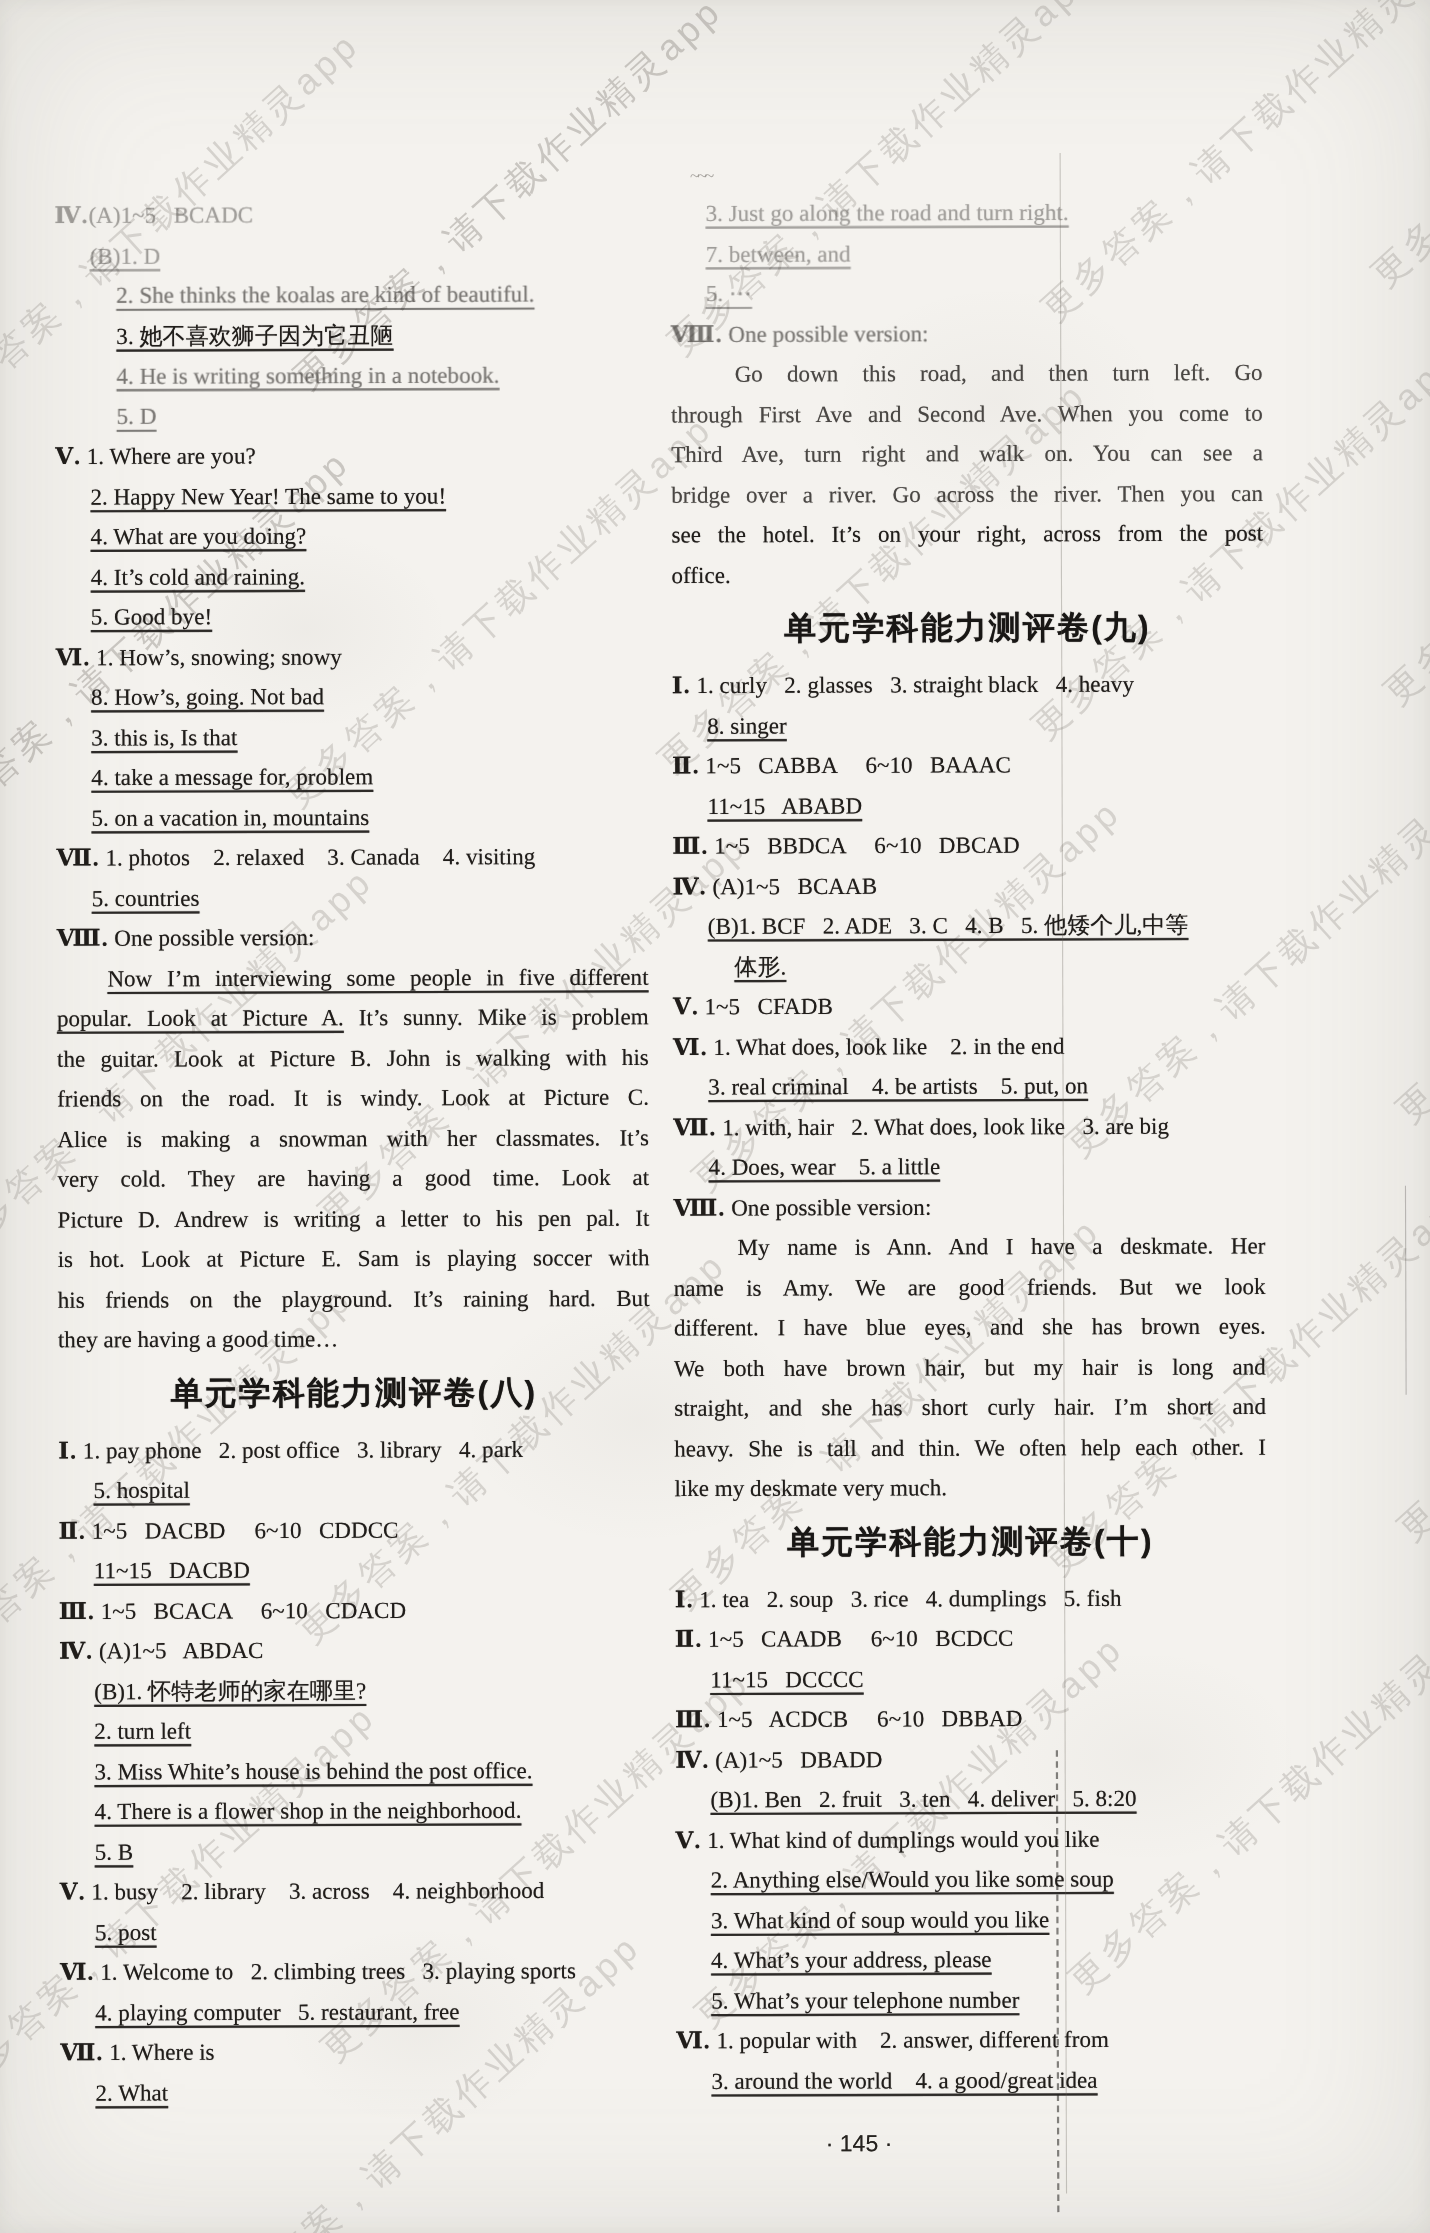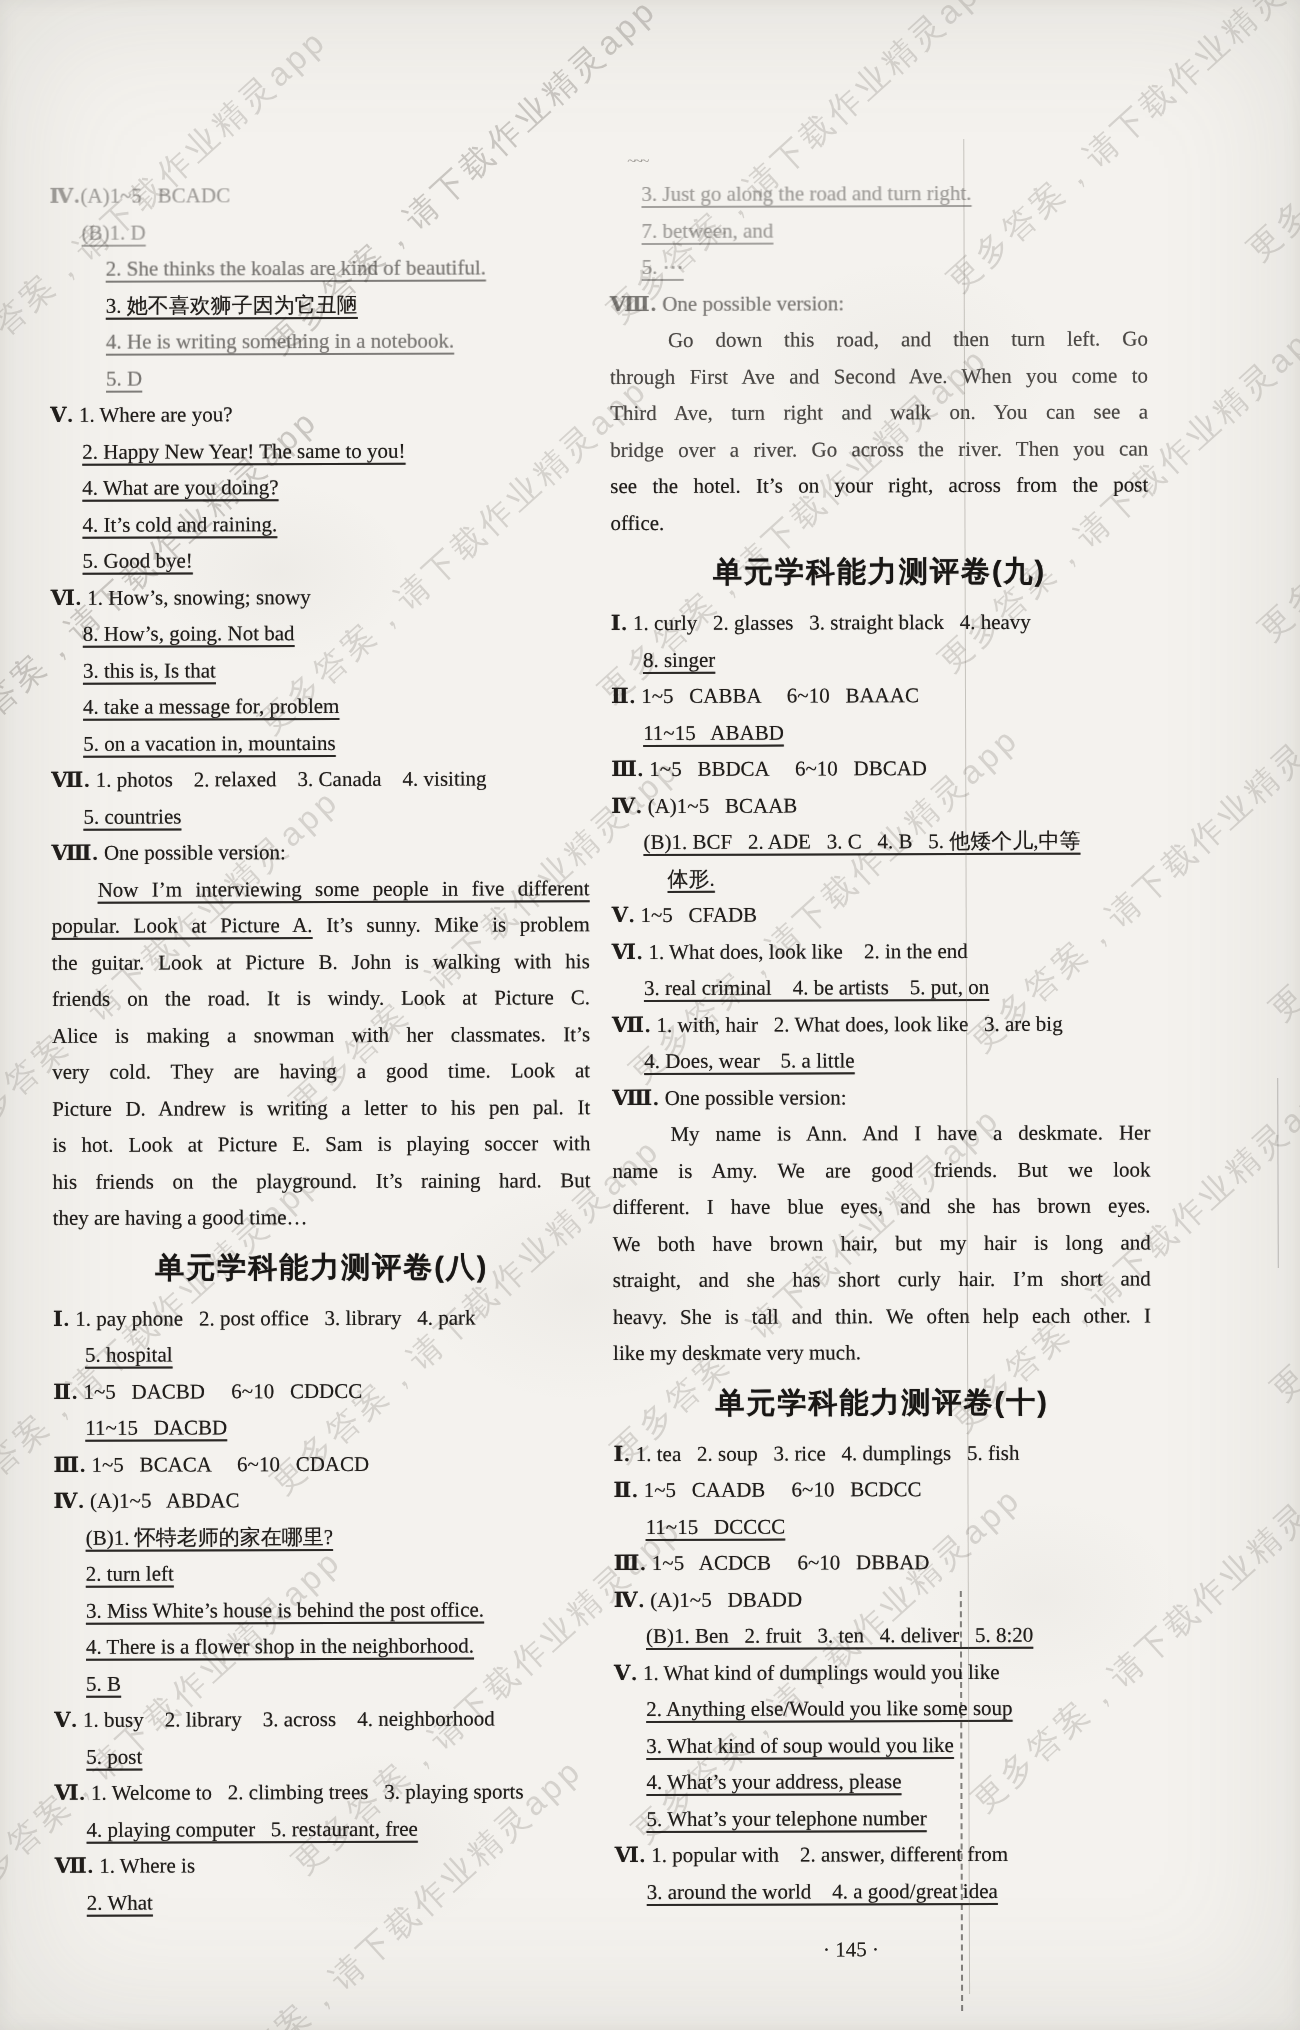--- a/index.html
+++ b/index.html
@@ -28,22 +28,22 @@
       color:#191715;text-shadow:0 0 .8px rgba(25,23,21,.7);}
   .wm{position:absolute;font-family:"Liberation Sans","DejaVu Sans",sans-serif;font-size:33px;
       letter-spacing:4px;color:#8f8a84;opacity:.30;white-space:nowrap;
       transform:rotate(-42deg);transform-origin:0 0;pointer-events:none;}
   #fold-line{position:absolute;left:966px;top:140px;width:1px;height:1855px;background:rgba(100,95,88,.32);}
   #fold-dashes{position:absolute;left:958px;top:1592px;height:420px;width:0;
       border-left:2.5px dashed rgba(35,32,30,.55);}
   #edge-mark{position:absolute;left:1277px;top:1080px;width:1px;height:190px;background:rgba(90,86,80,.35);}
   #squiggle{position:absolute;left:630px;top:152px;color:rgba(90,86,80,.5);
       font-size:16px;letter-spacing:-2px;}
-  #page-number{position:absolute;left:738px;top:1938px;width:220px;text-align:center;
-      font-family:Liberation Serif, serif;font-size:21px;color:#26231f;
+  #page-number{position:absolute;left:668px;top:1938px;width:220px;text-align:center;
+      font-family:Liberation Sans, sans-serif;font-size:21px;color:#26231f;
       text-shadow:0 0 .6px rgba(32,29,26,.6);}
   .blotch{position:absolute;border-radius:50%;pointer-events:none;}
 </style>
 </head>
 <body>
 
 <div id="page">
   <div id="tilt">
       <div class="blotch" style="left: 250px; top: 1750px; width: 260px; height: 182px; background: radial-gradient(rgba(120, 112, 100, 0.05), rgba(120, 112, 100, 0) 70%);"></div>
       <div class="blotch" style="left: 900px; top: 1500px; width: 280px; height: 196px; background: radial-gradient(rgba(120, 112, 100, 0.043), rgba(120, 112, 100, 0) 70%);"></div>

